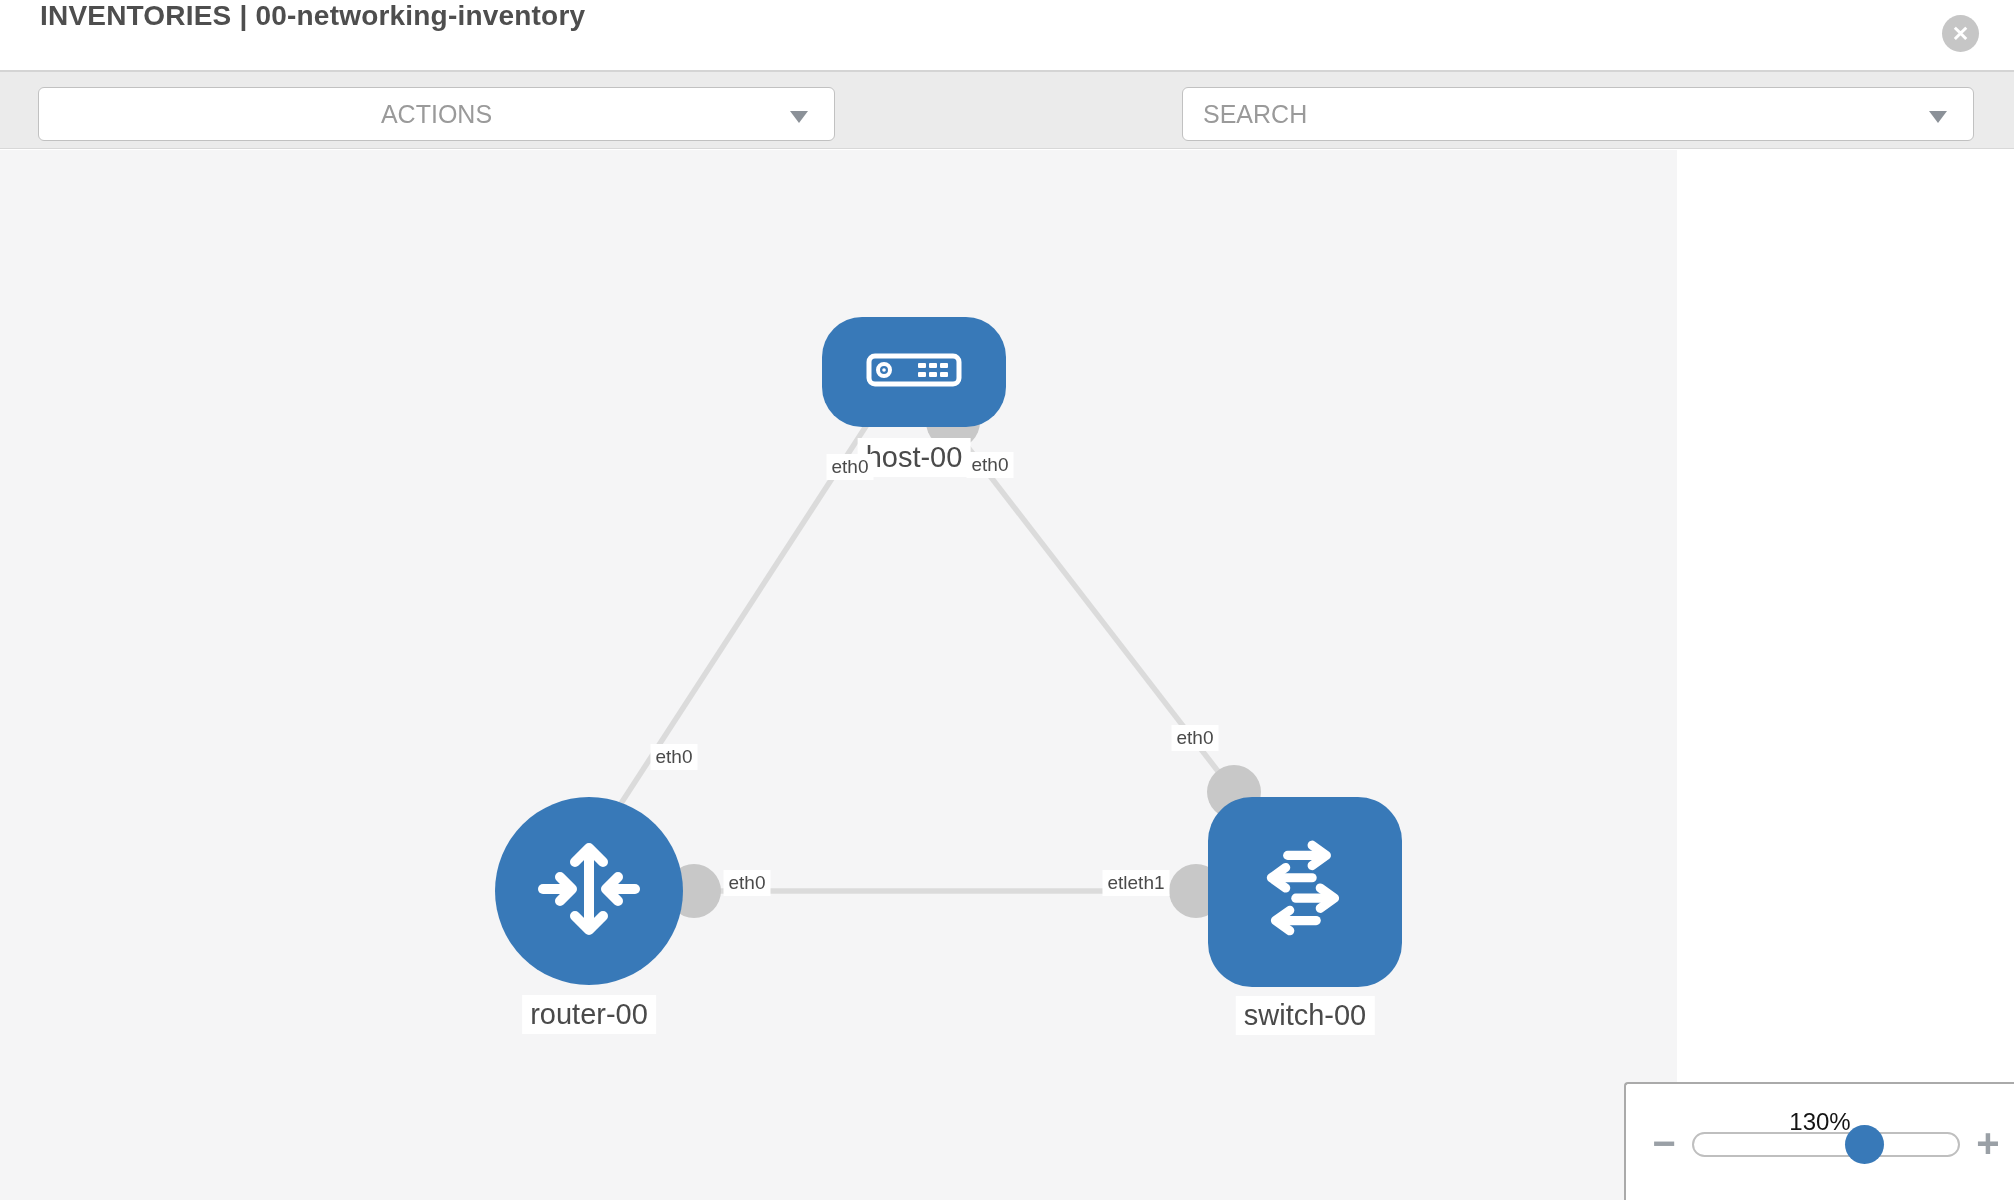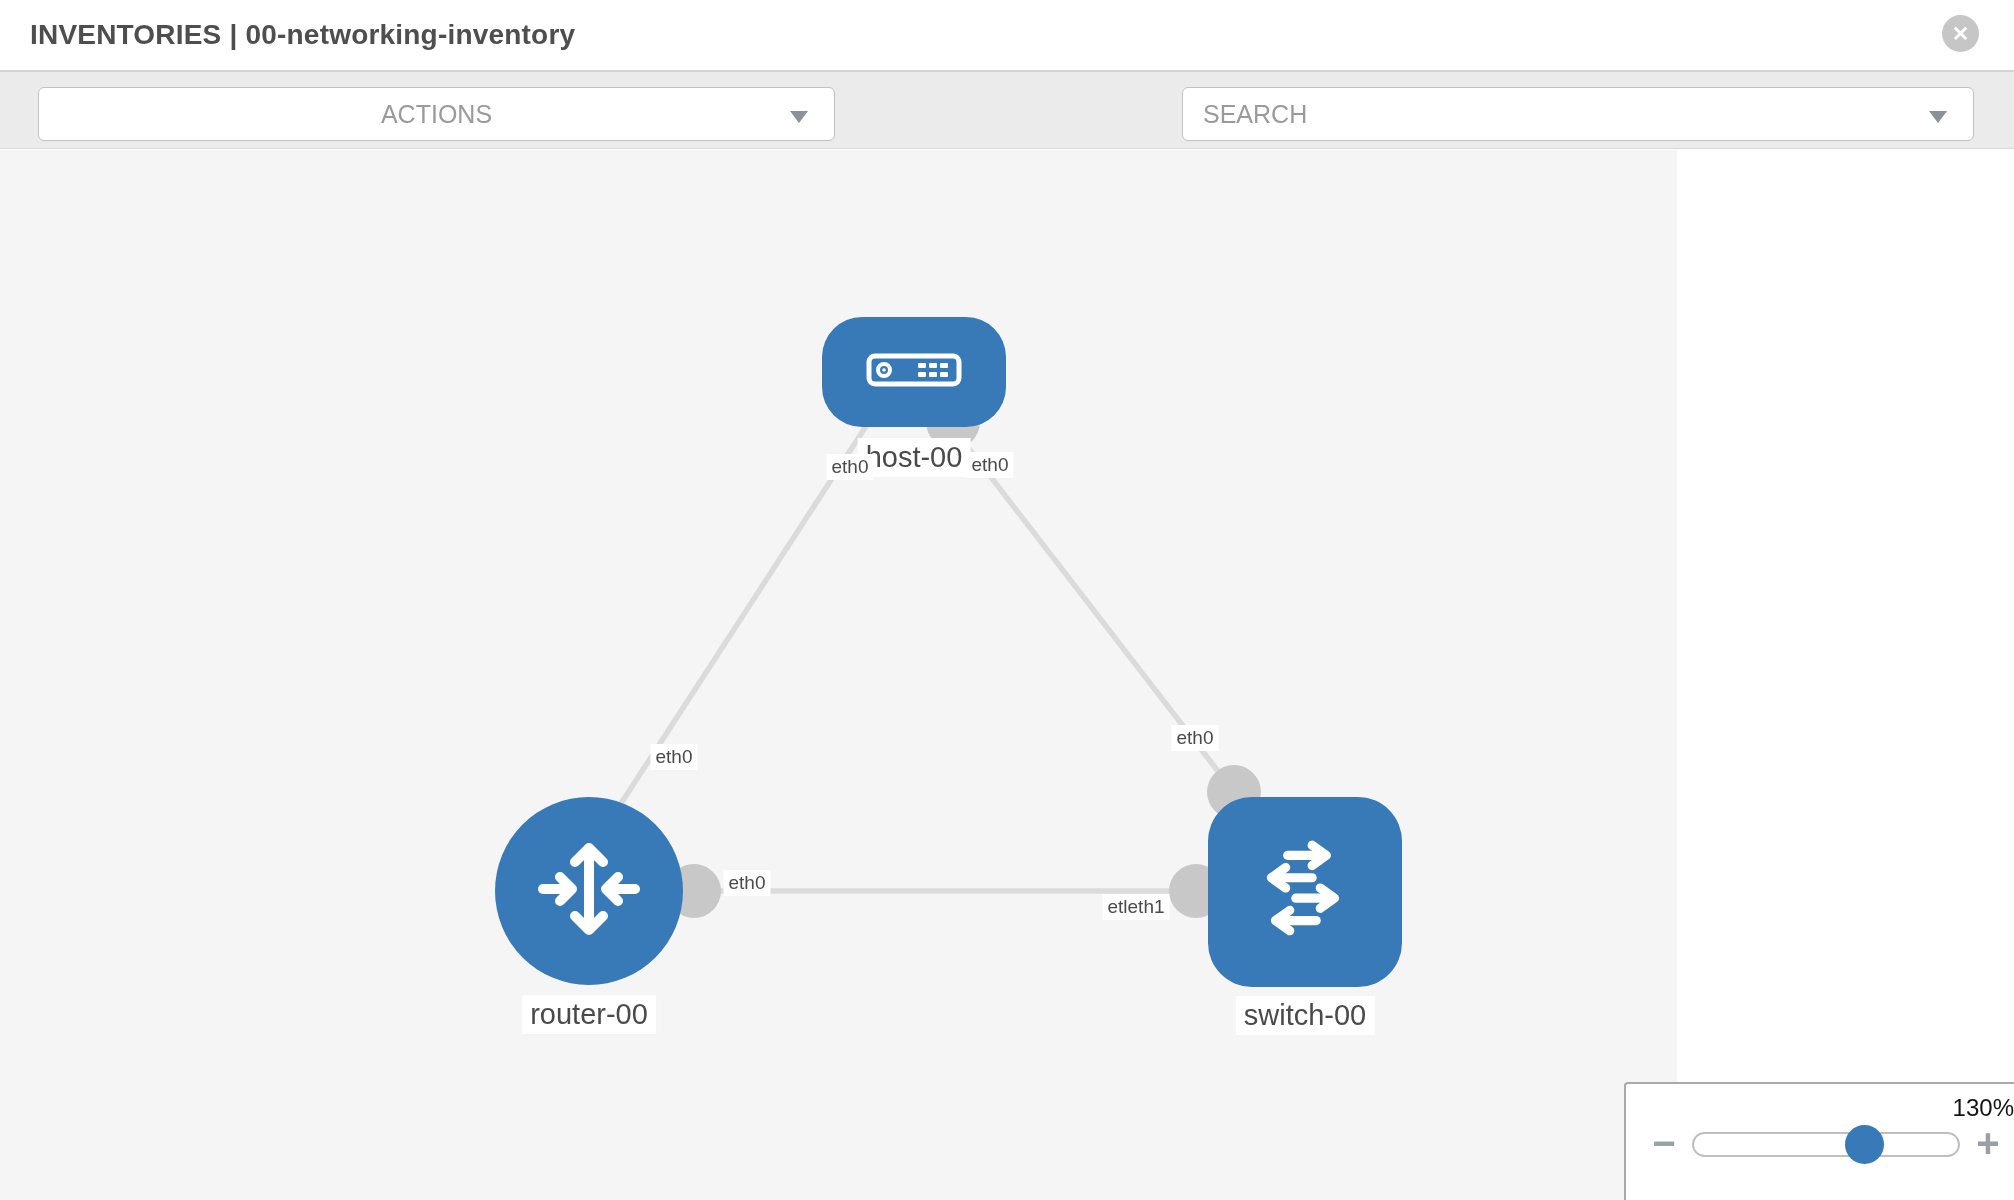--- a/index.html
+++ b/index.html
@@ -3,21 +3,21 @@
 <meta charset="utf-8">
 <style>
   * { margin: 0; padding: 0; box-sizing: border-box; }
   html, body { width: 2014px; height: 1200px; }
   body { font-family: "Liberation Sans", sans-serif; background: #ffffff; position: relative; overflow: hidden; }
 
   
   .header {
     position: absolute; left: 0; top: 0; width: 2014px; height: 72px;
     background: #ffffff; border-bottom: 2px solid #d4d4d4;
-    display: flex; align-items: center; padding: 0 30px;
+    display: flex; align-items: flex-start; padding: 0 40px;
   }
   .header-title { font-size: 28px; font-weight: 700; color: #4e4e4e; letter-spacing: 0.2px; }
   .close-btn {
     position: absolute; left: 1942px; top: 15px; width: 37px; height: 37px;
     border-radius: 50%; background: #c6c6c6; color: #ffffff;
     display: flex; align-items: center; justify-content: center;
     font-size: 21px; font-weight: 900; cursor: pointer;
   }
 
   
@@ -68,29 +68,29 @@
 
   .lbl-host   { left: 914px;  top: 288px; }
   .lbl-router { left: 589px;  top: 845px; }
   .lbl-switch { left: 1305px; top: 846px; }
 
   .if-host-left    { left: 850px;  top: 304px; }
   .if-host-right   { left: 990px;  top: 302px; }
   .if-router-link  { left: 674px;  top: 594px; }
   .if-switch-link  { left: 1195px; top: 575px; }
   .if-rs-router    { left: 747px;  top: 720px; }
-  .if-rs-switch    { left: 1136px; top: 720px; margin-top: 24px; }
+  .if-rs-switch    { left: 1136px; top: 720px; }
 
   
   .zoom-panel {
     position: absolute; left: 1624px; top: 1082px; width: 390px; height: 118px;
     background: #ffffff; border: 2px solid #aaaaaa; border-right: none; border-bottom: none;
     border-top-left-radius: 4px; z-index: 5;
   }
-  .zoom-level { width: 100%; text-align: right; margin-top: 10px; font-size: 24px; color: #141414; }
+  .zoom-level { width: 100%; text-align: center; margin-top: 24px; font-size: 24px; color: #141414; }
   .zoom-btn {
     position: absolute; width: 44px; height: 40px; top: 40px;
     font-size: 40px; font-weight: 700; color: #9aa0a6; text-align: center; line-height: 38px; cursor: pointer;
     user-select: none;
   }
   .zoom-minus { left: 16px; }
   .zoom-plus  { left: 340px; }
   .zoom-track {
     position: absolute; left: 66px; top: 48px; width: 268px; height: 25px;
     background: #ffffff; border: 2px solid #bfbfbf; border-radius: 13px; cursor: pointer;

